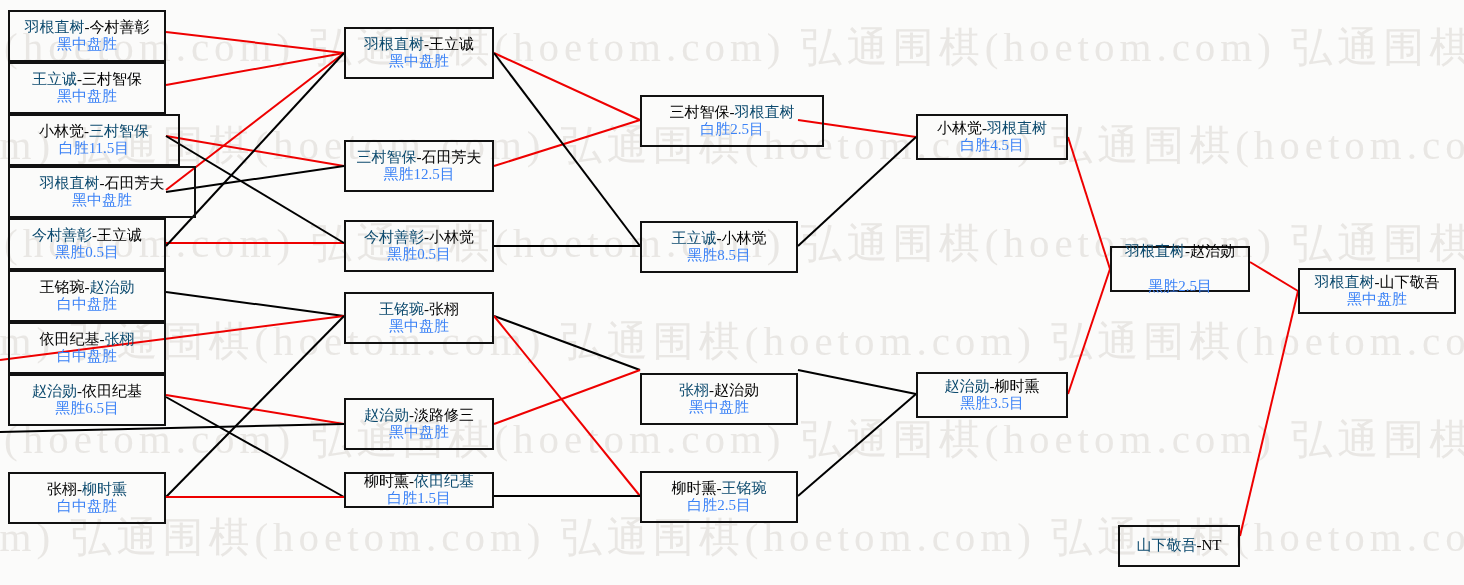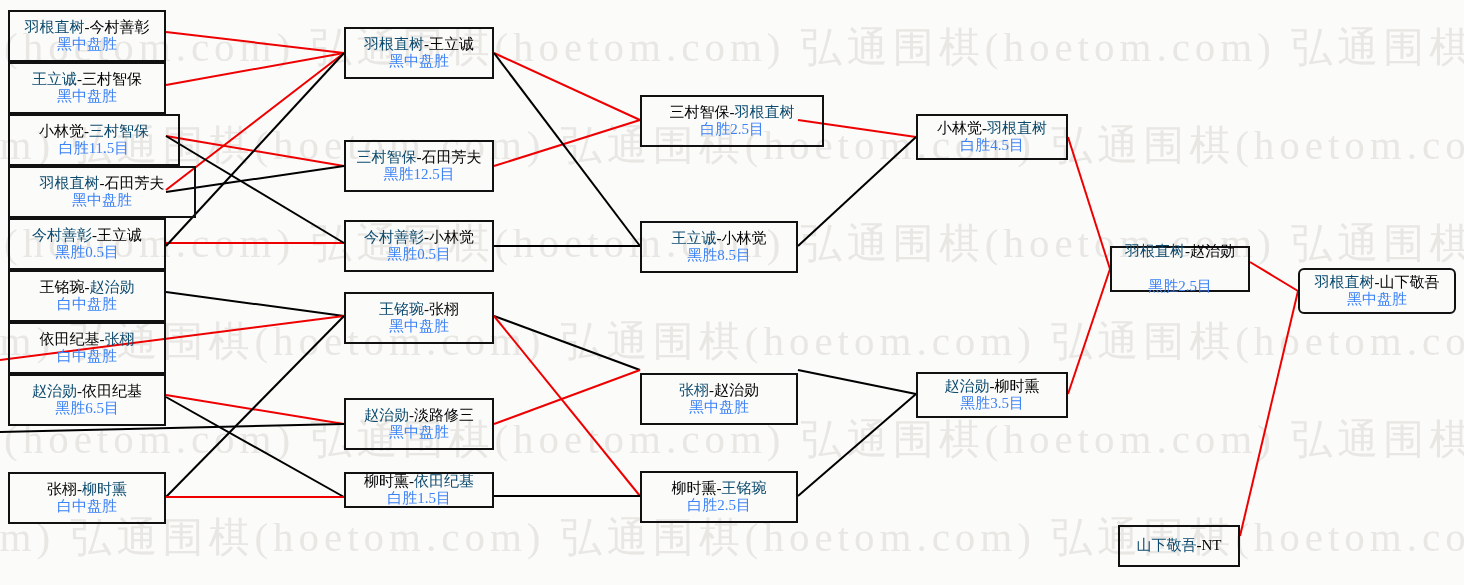--- a/index.html
+++ b/index.html
@@ -203,19 +203,19 @@
         <div class="ln result">黑胜3.5目</div>
       </div>
       <div class="match" style="left: 1110px; top: 246px; width: 140px; height: 46px; gap: 18px;">
         <div class="ln players"><span class="p-red">羽根直树</span><span class="dash">-</span><span class="p-blk">赵治勋</span></div>
         <div class="ln result">黑胜2.5目</div>
       </div>
       <div class="match" style="left: 1118px; top: 525px; width: 122px; height: 42px;">
         <div class="ln players"><span class="p-red">山下敬吾</span><span class="dash">-</span><span class="p-blk">NT</span></div>
         <div class="ln result"></div>
       </div>
-      <div class="match" style="left: 1298px; top: 268px; width: 158px; height: 46px; border-radius: 6px;">
+      <div class="match" style="left: 1298px; top: 268px; width: 158px; height: 46px;">
         <div class="ln players"><span class="p-red">羽根直树</span><span class="dash">-</span><span class="p-blk">山下敬吾</span></div>
         <div class="ln result">黑中盘胜</div>
       </div>
     </div>
 
 </div>
 
 </body></html>

